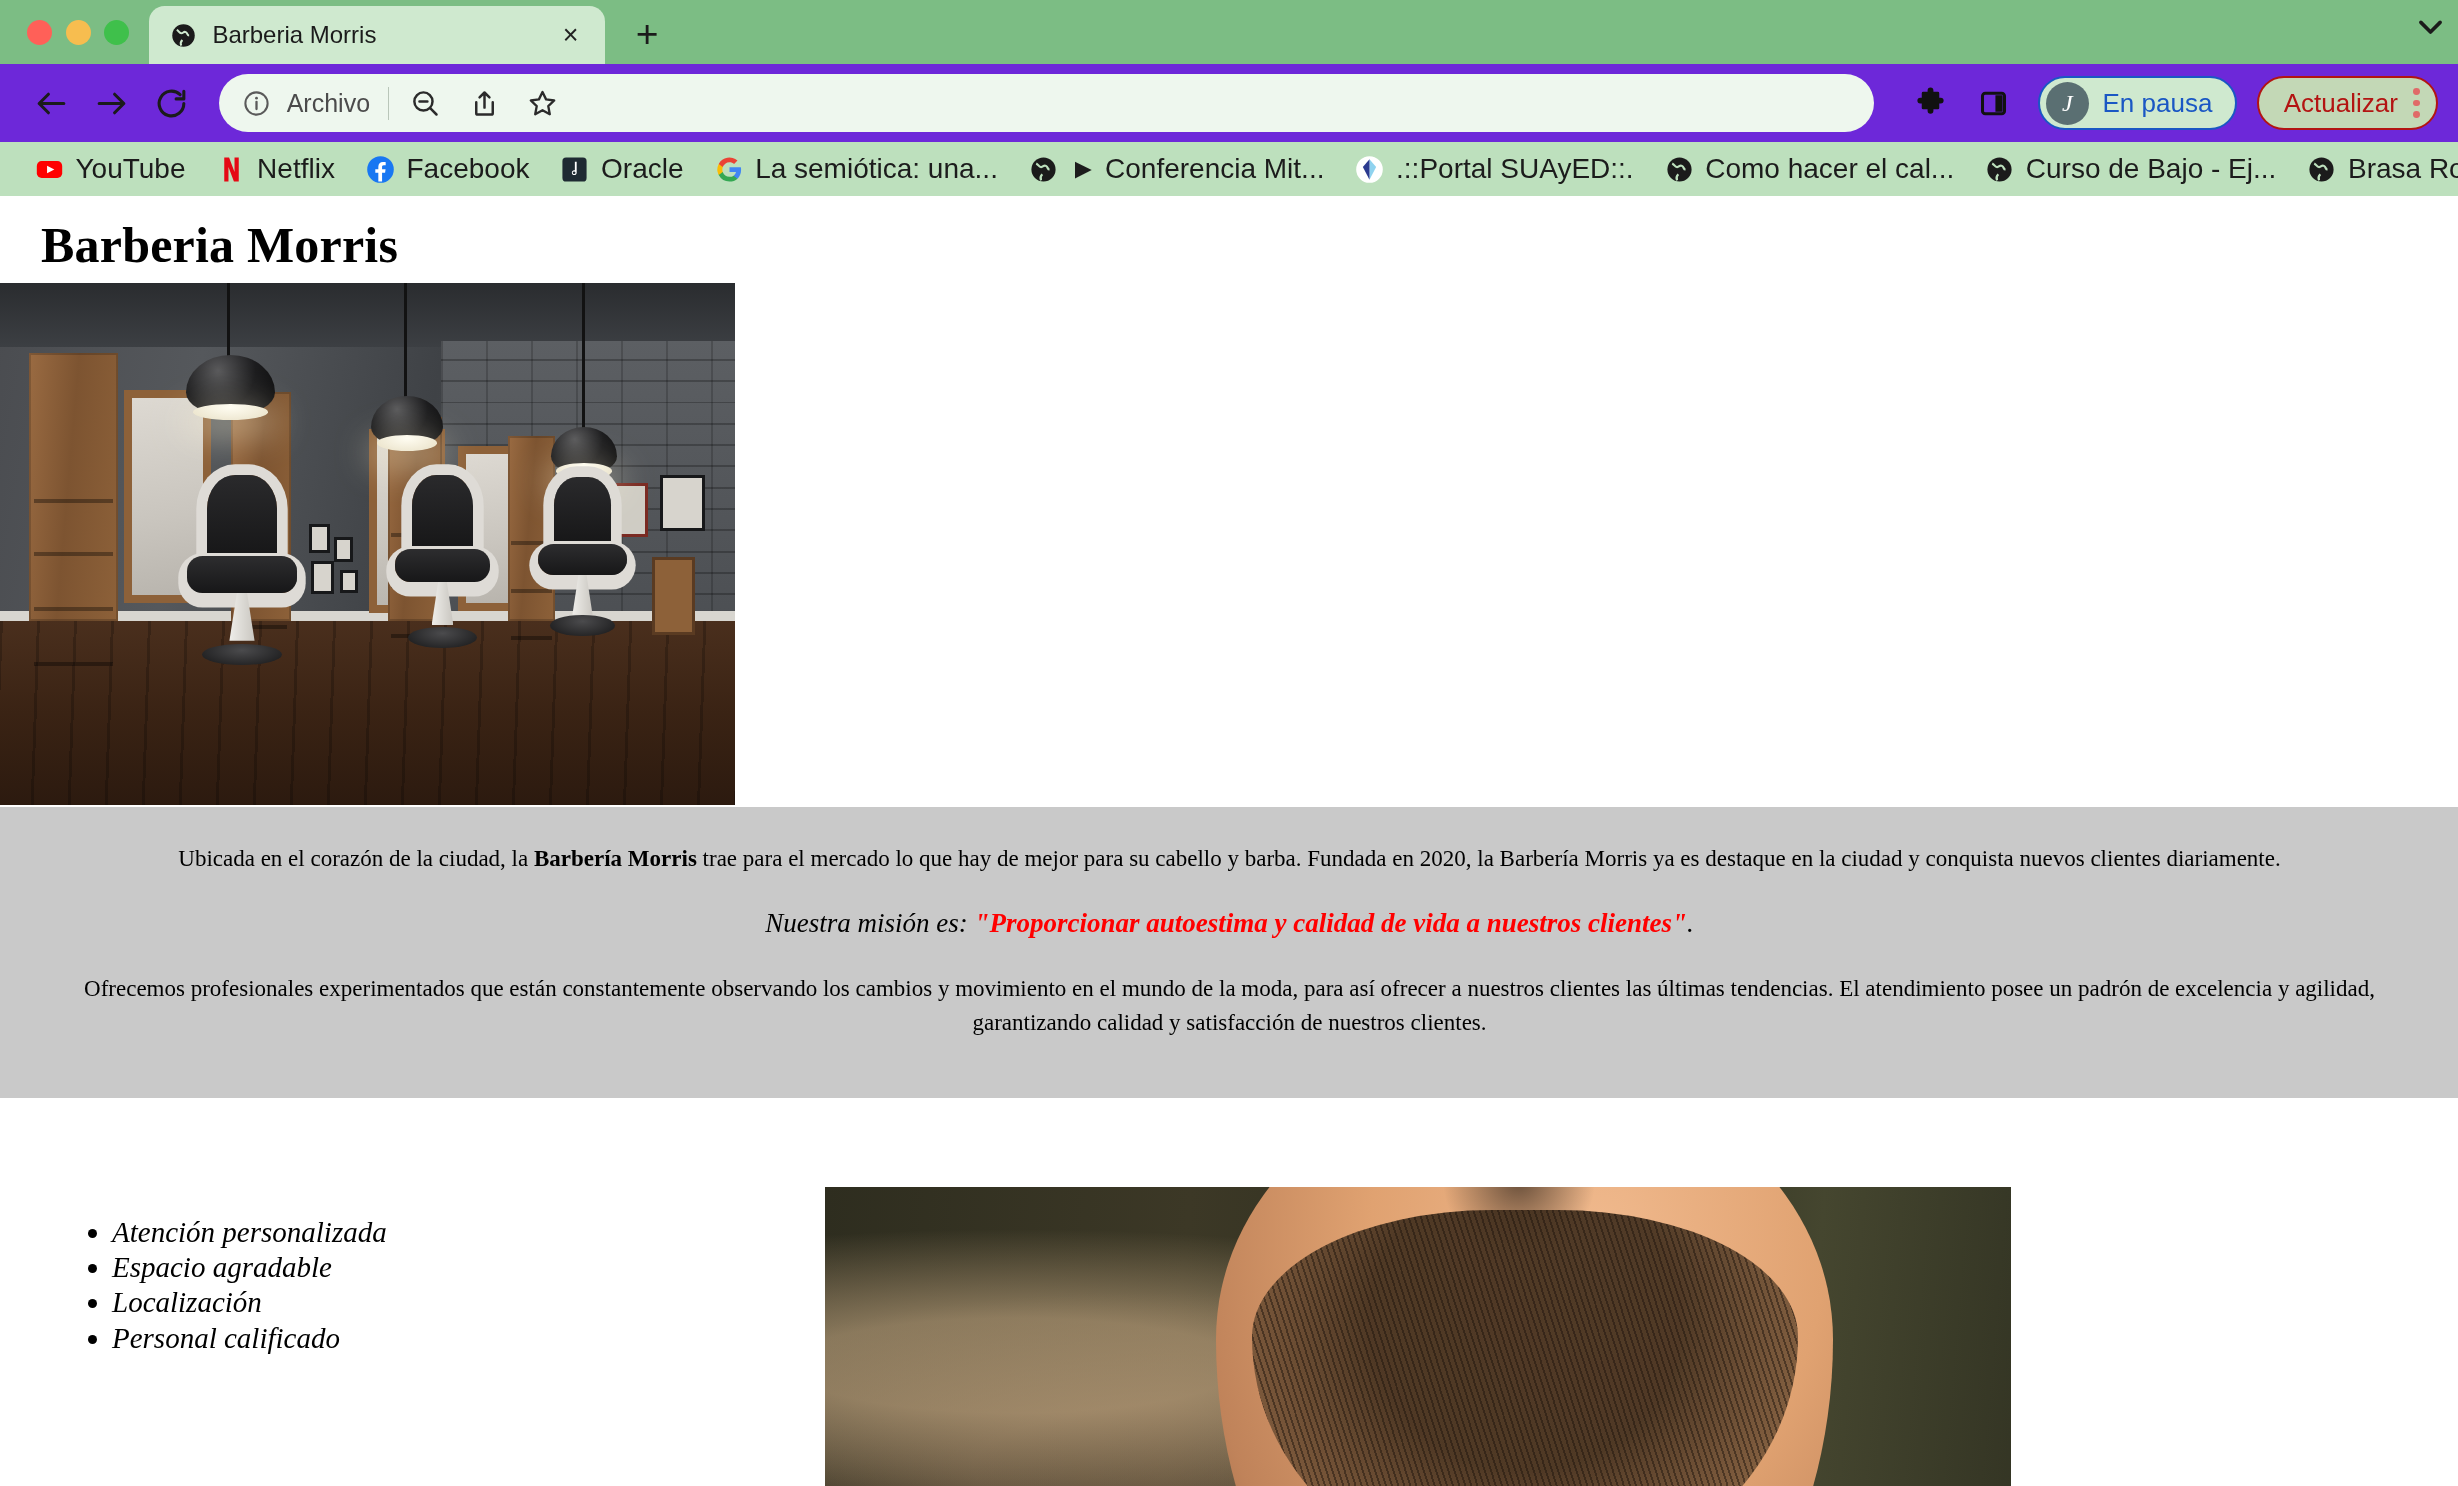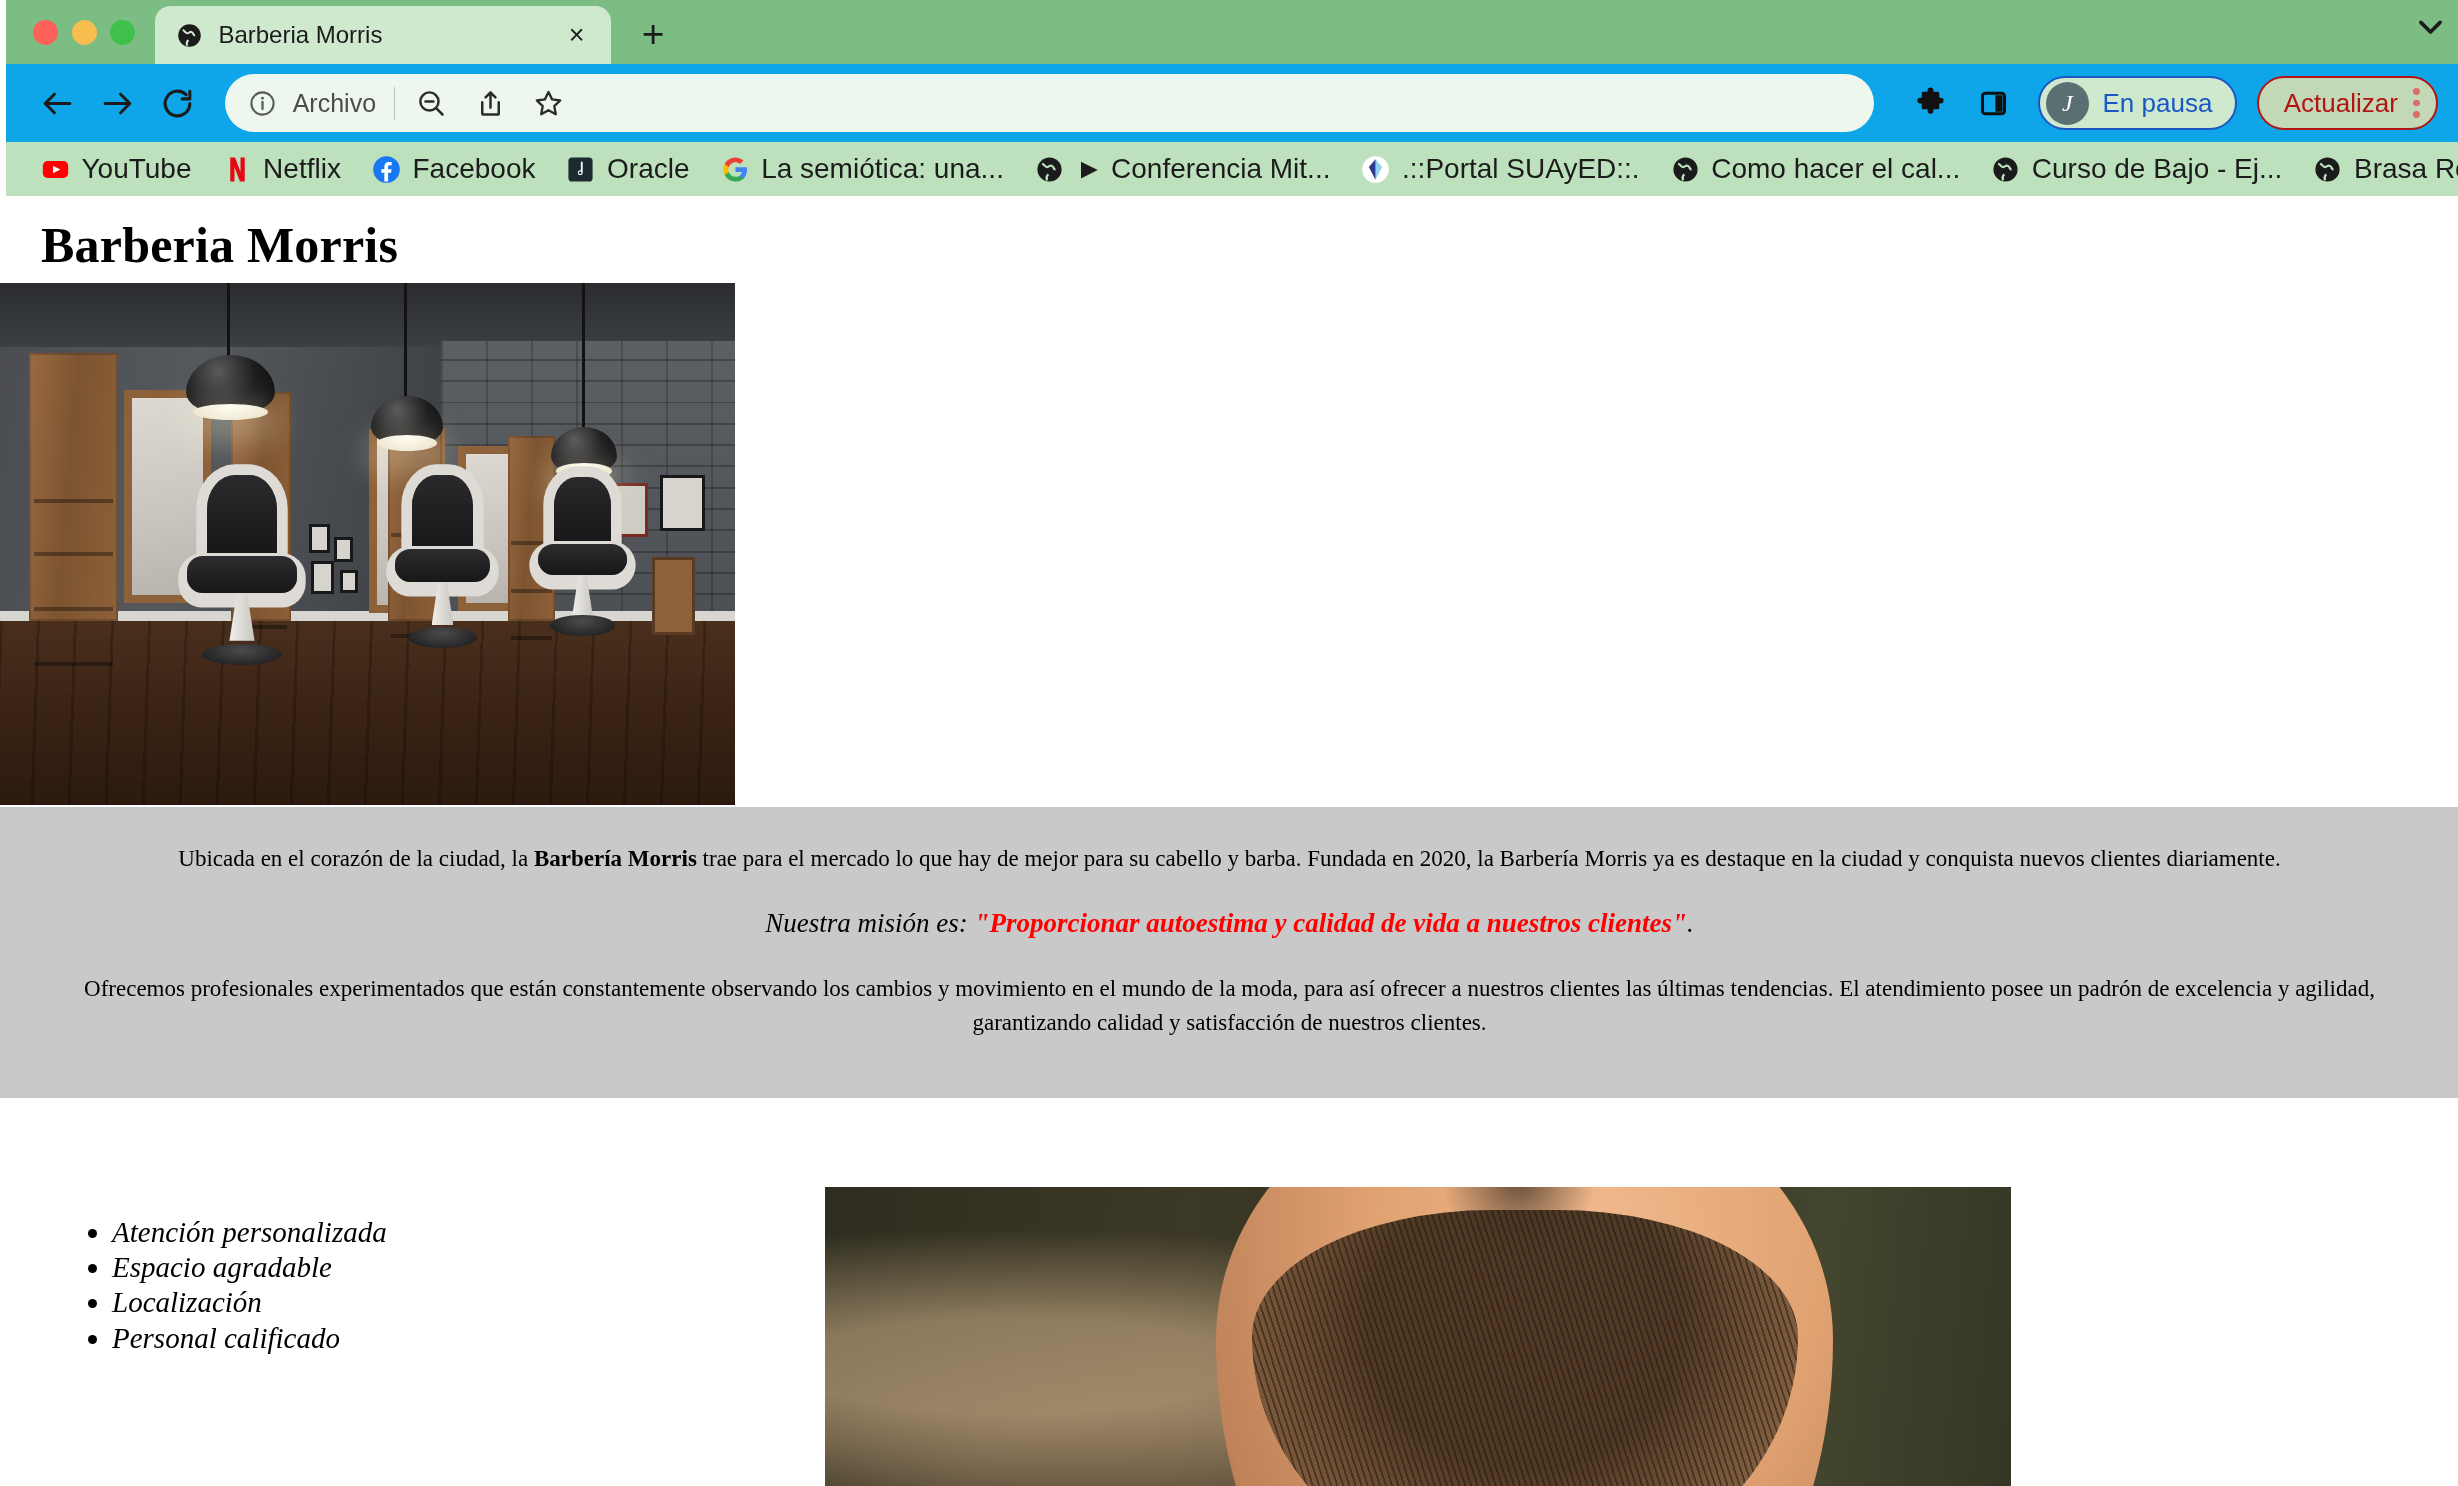--- a/index.html
+++ b/index.html
@@ -4,21 +4,21 @@
 <style>
   * { box-sizing: border-box; margin: 0; padding: 0; }
   html, body {
     width: 2459px; height: 1487px;
     overflow: hidden;
     font-family: "Liberation Sans", sans-serif;
     background: #ffffff;
   }
 
   
-  .browser { width: 2459px; height: 1058px; position: relative; padding-left: 6px; }
+  .browser { width: 2459px; height: 1058px; position: relative; }
 
   .chrome-top {
     background: #7cbd84;
     padding: 0;
     position: relative;
   }
 
   
   .tabstrip {
     height: 64px;
@@ -79,21 +79,21 @@
     margin-bottom: 5.8px;
   }
 
   
   .toolbar {
     height: 78px;
     display: flex;
     align-items: center;
     gap: 0;
     padding: 0 21.3px;
-    background: #0ea5e9;
+    background: #6d28d9;
   }
   .nav-btn {
     width: 60px; height: 60px;
     display: flex; align-items: center; justify-content: center;
     border-radius: 50%;
     cursor: pointer;
     flex: 0 0 60px;
   }
   .omnibox {
     flex: 1 1 auto;

